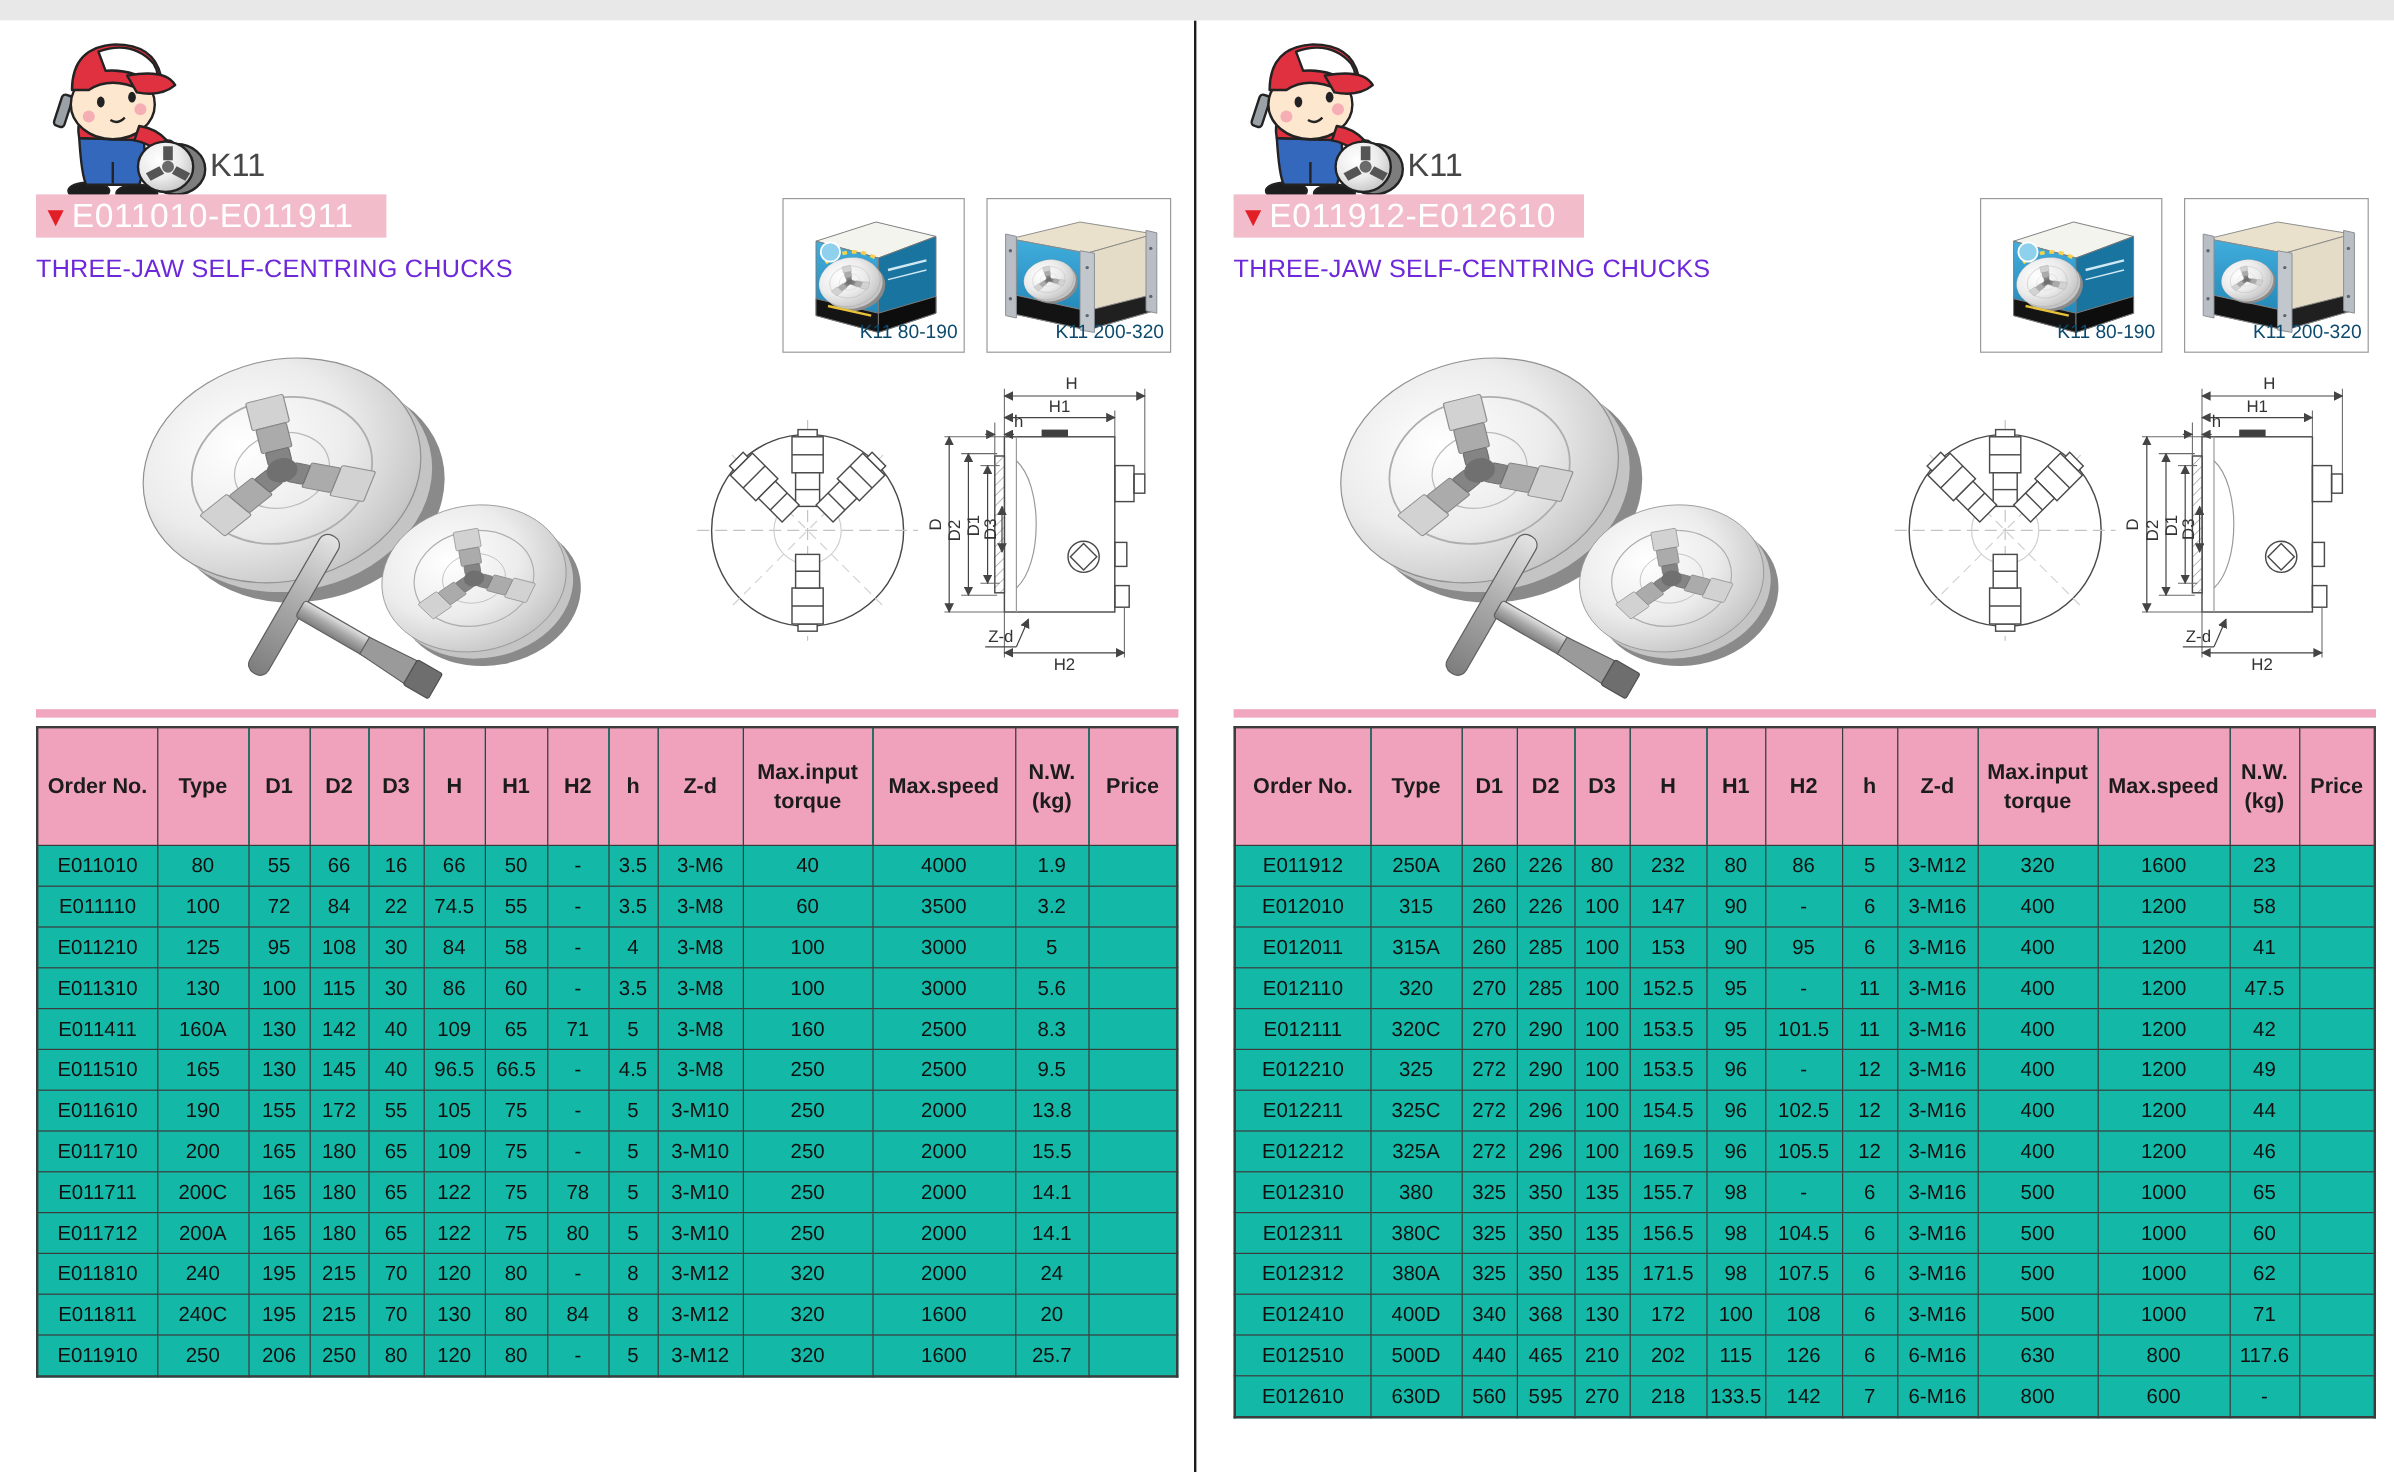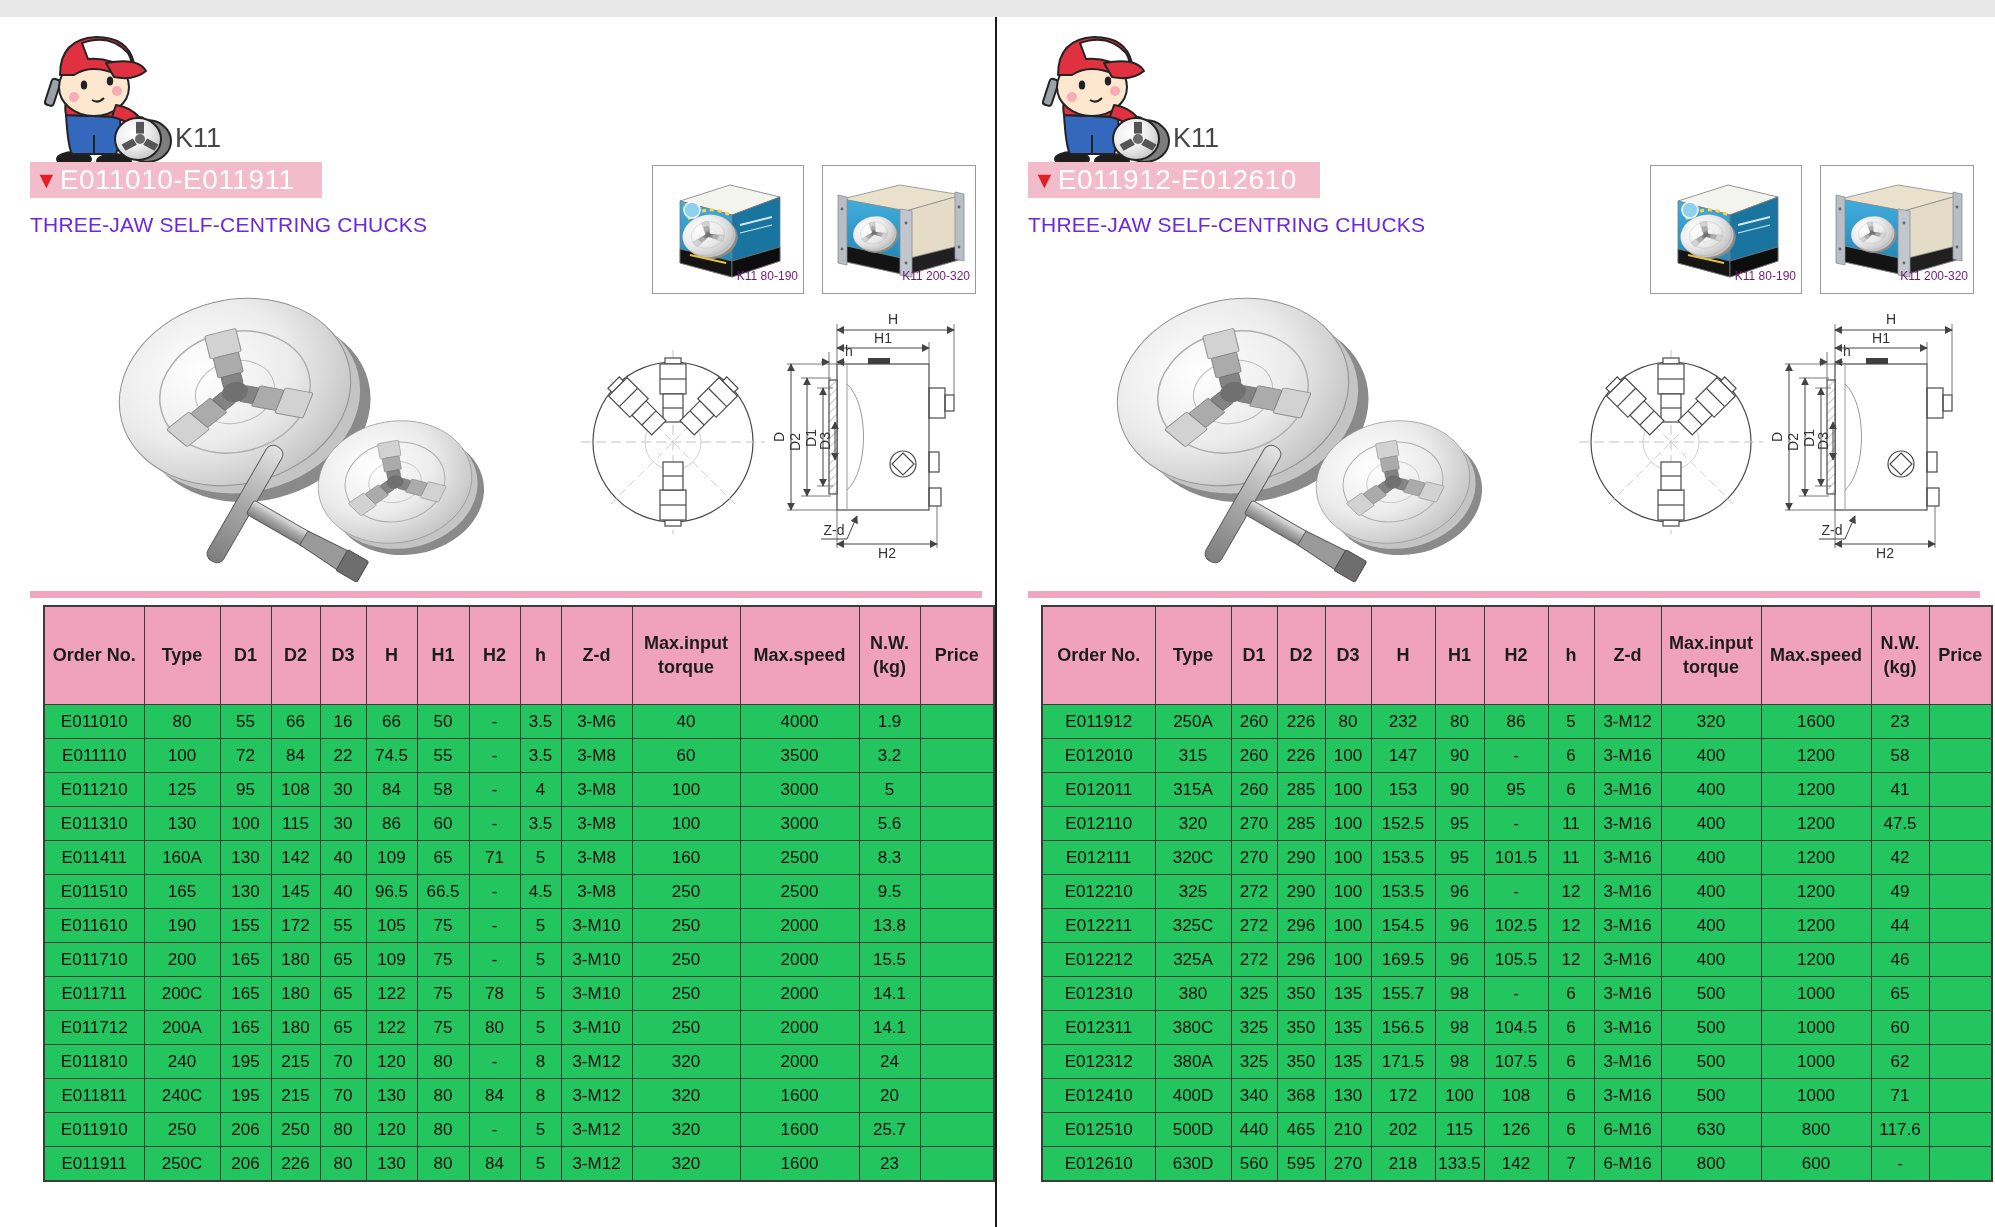--- a/index.html
+++ b/index.html
@@ -8,26 +8,26 @@
   .divider{position:absolute;left:995px;top:0;width:2px;height:1227px;background:#1c1c1c;}
   .panel{position:absolute;top:0;width:997px;height:1227px;}
   .panel.left{left:0;} .panel.right{left:998px;}
   .art{position:absolute;left:0;top:0;}
   .model{position:absolute;left:175px;top:106px;font-size:27px;color:#474747;}
   .banner{position:absolute;left:30px;top:145px;width:292px;height:36px;
           background:var(--pink-banner,#f3bcca);display:flex;align-items:center;padding-left:5px;box-sizing:border-box;}
   .banner .tri{color:var(--accent-red,#e21f26);font-size:23px;line-height:1;margin-right:2px;}
   .banner .bt{color:#ffffff;font-weight:normal;font-size:28px;letter-spacing:0.5px;white-space:nowrap;}
   .title{position:absolute;left:30px;top:196px;font-size:21px;color:#6d28d9;letter-spacing:0.2px;white-space:nowrap;}
-  .box-label{position:absolute;font-size:12px;color:#701a75;text-align:right;}
+  .box-label{position:absolute;font-size:16px;color:#0c4a6e;text-align:right;}
   .bl1{left:652px;top:252px;width:146px;padding-right:8px;}
   .bl2{left:822px;top:252px;width:148px;padding-right:8px;}
   .pink-strip{position:absolute;left:30px;top:574px;width:952px;height:7px;background:var(--pink-strip,#f0a6bf);}
-  table.spec{position:absolute;left:43px;top:588px;width:950px;border-collapse:collapse;
-             table-layout:fixed;border:2px solid #3c3c3c;background:#22c55e;}
+  table.spec{position:absolute;left:30px;top:588px;width:950px;border-collapse:collapse;
+             table-layout:fixed;border:2px solid #3c3c3c;background:#14b8a6;}
   table.spec th,table.spec td{border:1px solid #3c3c3c;text-align:center;vertical-align:middle;
              overflow:hidden;padding:0 1px;}
   table.spec th{background:var(--pink-header,#f0a2bd);height:97px;font-size:18px;font-weight:bold;
              color:#1c1c1c;line-height:1.3;}
   table.spec td{height:33px;font-size:17px;color:#101010;}
   svg text.dl{font-family:"Liberation Sans",sans-serif;font-size:14px;fill:#333;stroke:none;}
 </style>
 </head>
 <body>
 
@@ -493,36 +493,20 @@
             <td>120</td>
             <td>80</td>
             <td>-</td>
             <td>5</td>
             <td>3-M12</td>
             <td>320</td>
             <td>1600</td>
             <td>25.7</td>
             <td></td>
           </tr>
-          <tr>
-            <td>E011911</td>
-            <td>250C</td>
-            <td>206</td>
-            <td>226</td>
-            <td>80</td>
-            <td>130</td>
-            <td>80</td>
-            <td>84</td>
-            <td>5</td>
-            <td>3-M12</td>
-            <td>320</td>
-            <td>1600</td>
-            <td>23</td>
-            <td></td>
-          </tr>
         </tbody>
     </table>
   </section>
 
   <section class="panel right">
     <svg class="art" width="997" height="580" viewBox="0 0 997 580">
       <use href="#panel-art"></use>
     </svg>
     <div class="model">K11</div>
     <div class="banner">

